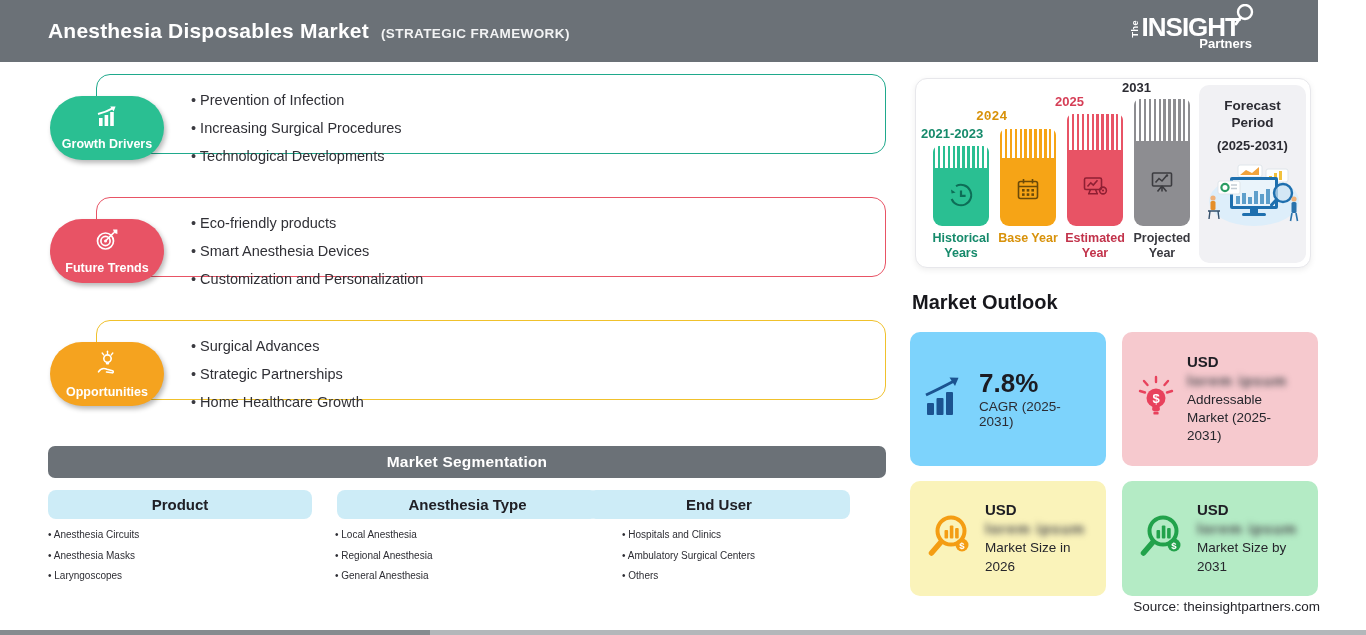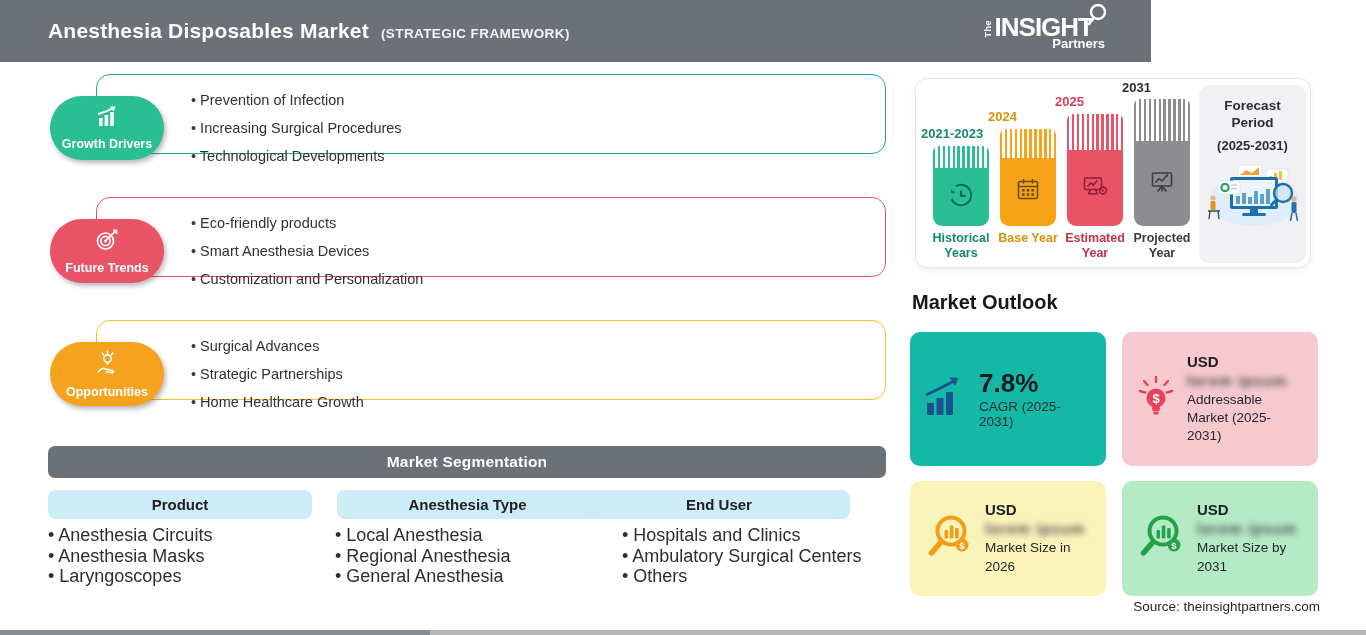--- a/index.html
+++ b/index.html
@@ -1,22 +1,22 @@
 <!DOCTYPE html>
 <html><head>
 <meta charset="utf-8">
 <style>
   * { margin:0; padding:0; box-sizing:border-box; }
   html,body { background:#e9e9e9; }
   body { font-family:"Liberation Sans", sans-serif; }
   .page { position:relative; width:1366px; height:635px; background:#ffffff; overflow:hidden; }
 
   
-  .topbar { position:absolute; left:0; top:0; width:1151px; height:62px; background:#6b7177;
-            display:flex; align-items:center; justify-content:space-between; padding:0 36px 0 48px; }
+  .topbar { position:absolute; left:0; top:0; width:1318px; height:62px; background:#6b7177;
+            display:flex; align-items:center; justify-content:space-between; padding:0 56px 0 48px; }
   .title-wrap { display:flex; align-items:baseline; gap:12px; }
   .title { color:#ffffff; font-size:21px; font-weight:bold; letter-spacing:.2px; }
   .subtitle { color:#f2f3f4; font-size:13.5px; font-weight:600; letter-spacing:.4px; }
   .logo { display:flex; flex-direction:column; align-items:flex-end; color:#fff; line-height:1; }
   .logo-row { display:flex; align-items:flex-end; position:relative; }
   .logo-the { writing-mode:vertical-rl; transform:rotate(180deg); font-size:9px; font-weight:bold;
               letter-spacing:.5px; margin-right:2px; margin-bottom:2px; }
   .logo-insight { font-size:26px; font-weight:bold; letter-spacing:-1px; }
   .logo-mag { position:relative; top:-9px; left:-7px; }
   .logo-partners { font-size:13px; font-weight:bold; margin-top:-3px; margin-right:10px; }
@@ -41,21 +41,21 @@
   
   .seg-bar { position:absolute; left:48px; top:446px; width:838px; height:32px; background:#6b7177;
              border-radius:7px; display:flex; align-items:center; justify-content:center;
              color:#fff; font-size:15.5px; font-weight:bold; letter-spacing:.2px; }
   .seg-col-header { position:absolute; top:490px; height:29px; background:#cdecf7; border-radius:8px;
                     display:flex; align-items:center; justify-content:center;
                     font-size:15px; font-weight:bold; color:#202026; }
   .seg-h1 { left:48px; width:264px; } .seg-h2 { left:337px; width:261px; } .seg-h3 { left:588px; width:262px; }
   .seg-list { position:absolute; top:525px; list-style:none; }
   .seg-l1 { left:48px; } .seg-l2 { left:335px; } .seg-l3 { left:622px; }
-  .seg-list li { font-size:18px; color:#2d2d33; line-height:20.5px; }
+  .seg-list li { font-size:10px; color:#2d2d33; line-height:20.5px; }
   .seg-list li::before { content:"• "; }
 
   
   .tl-card { position:absolute; left:915px; top:78px; width:396px; height:190px; background:#fff;
              border:1px solid #e7e7eb; border-radius:12px; box-shadow:0 2px 6px rgba(0,0,0,.07); }
   .tl-bar { position:absolute; width:56px; border-radius:6px 6px 9px 9px; overflow:hidden;
             display:flex; flex-direction:column; }
   .tl-stripe { width:100%; }
   .tl-solid { flex:1; display:flex; align-items:center; justify-content:center; }
   .bar-1 { left:17px; top:67px; height:80px; }
@@ -63,37 +63,37 @@
   .bar-3 { left:151px; top:35px; height:112px; }
   .bar-4 { left:218px; top:20px; height:127px; }
   .s-green { height:22px; background:repeating-linear-gradient(90deg,#2abf92 0 2.4px,#ffffff 2.4px 4.9px); }
   .s-orange { height:29px; background:repeating-linear-gradient(90deg,#f6a416 0 2.4px,#ffffff 2.4px 4.9px); }
   .s-red { height:36px; background:repeating-linear-gradient(90deg,#e85365 0 2.4px,#ffffff 2.4px 4.9px); }
   .s-gray { height:42px; background:repeating-linear-gradient(90deg,#8d8d91 0 2.4px,#ffffff 2.4px 4.9px); }
   .f-green { background:#2abf92; } .f-orange { background:#f6a416; }
   .f-red { background:#e85365; } .f-gray { background:#8d8d91; }
   .tl-year { position:absolute; width:80px; text-align:left; font-size:13px; font-weight:bold; }
   .y-1 { left:5px; top:47px; color:#168a6b; }
-  .y-2 { left:72px; top:30px; color:#d8920b; }
+  .y-2 { left:60px; top:30px; color:#d8920b;font-family:Liberation Mono, monospace; }
   .y-3 { left:139px; top:15px; color:#d63f57; }
   .y-4 { left:206px; top:1px; color:#2c2c33; }
   .tl-label { position:absolute; top:152px; width:68px; text-align:center;
               font-size:12.5px; font-weight:bold; line-height:1.18; }
   .l-1 { left:11px; color:#168a6b; } .l-2 { left:78px; color:#d8920b; }
   .l-3 { left:145px; color:#c2334b; } .l-4 { left:212px; color:#3a3a40; }
   .forecast { position:absolute; left:283px; top:6px; width:107px; height:178px; background:#f1f1f4;
               border-radius:10px; display:flex; flex-direction:column; align-items:center; padding-top:13px; }
   .forecast .ft { font-size:13.5px; font-weight:bold; color:#2c2c33; text-align:center; line-height:1.25; width:70px; }
   .forecast .fr { font-size:13px; font-weight:bold; color:#2c2c33; margin-top:6px; }
   .forecast svg { margin-top:10px; }
 
   
   .outlook-title { position:absolute; left:912px; top:291px; font-size:20px; font-weight:bold; color:#17171c; }
   .ocard { position:absolute; width:196px; border-radius:10px; display:flex; align-items:center; padding:0 13px; gap:10px; }
-  .card-blue { left:910px; top:332px; height:134px; background:#14b8a6; justify-content:center; }
+  .card-blue { left:910px; top:332px; height:134px; background:#7dd3fc; justify-content:center; }
   .card-pink { left:1122px; top:332px; height:134px; background:#f6c9ce; }
   .card-yellow { left:910px; top:481px; height:115px; background:#faf3ba; }
   .card-green { left:1122px; top:481px; height:115px; background:#b4ebc5; }
   .cagr-val { font-size:26px; font-weight:800; color:#1b1b22; line-height:1.1; }
   .cagr-cap { font-size:13.5px; color:#2c2c33; margin-top:2px; }
   .ocol { display:flex; flex-direction:column; }
   .usd { font-size:15px; font-weight:bold; color:#1e1e24; }
   .redacted { font-size:15px; font-weight:bold; color:#4a4a4f; filter:blur(3.2px); letter-spacing:1px; margin:2px 0; }
   .ocap { font-size:13.5px; color:#26262c; line-height:1.35; }
 

